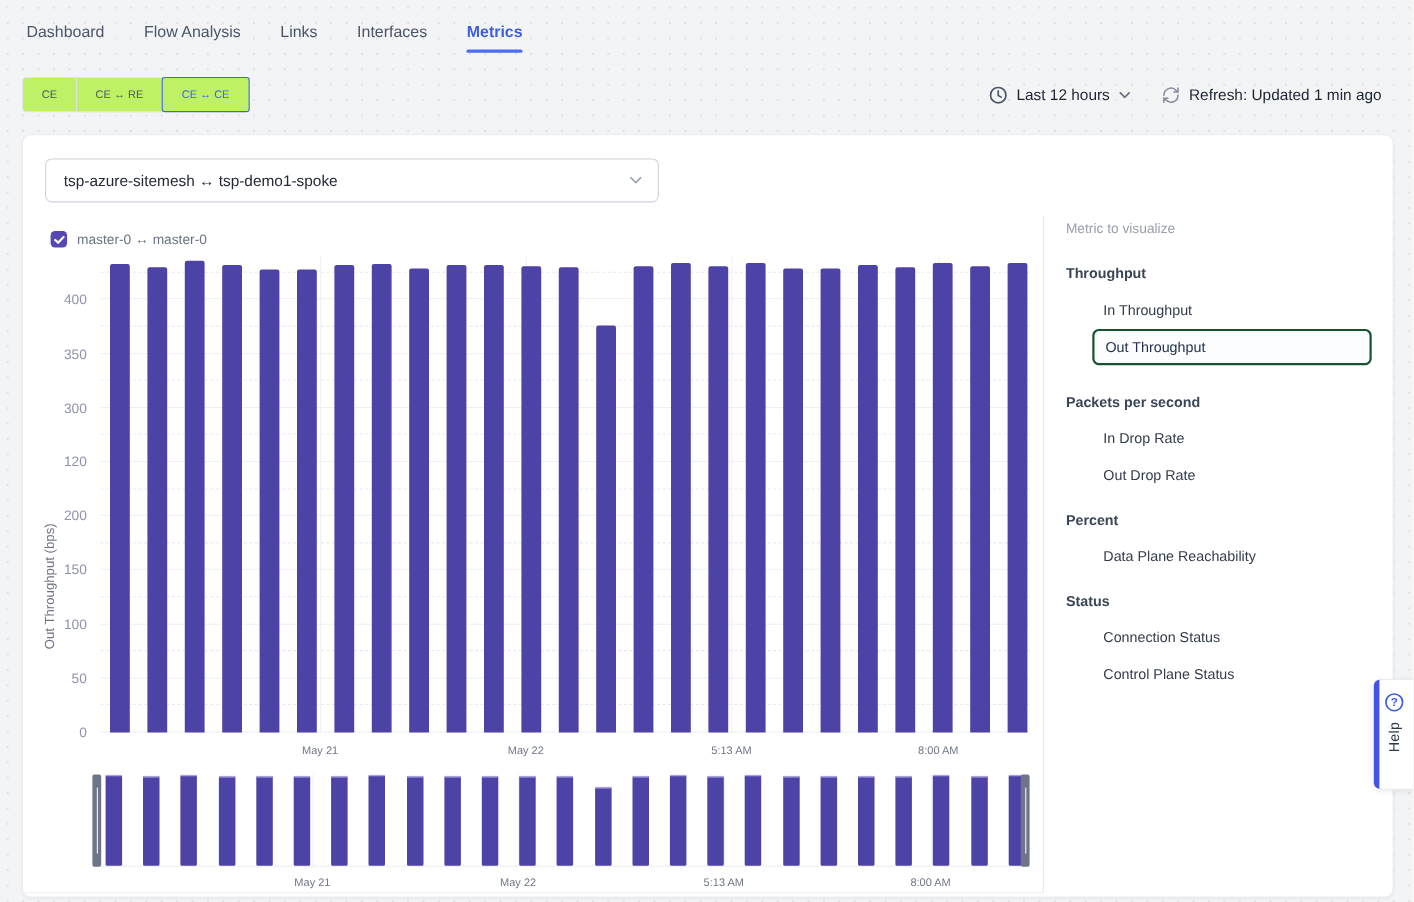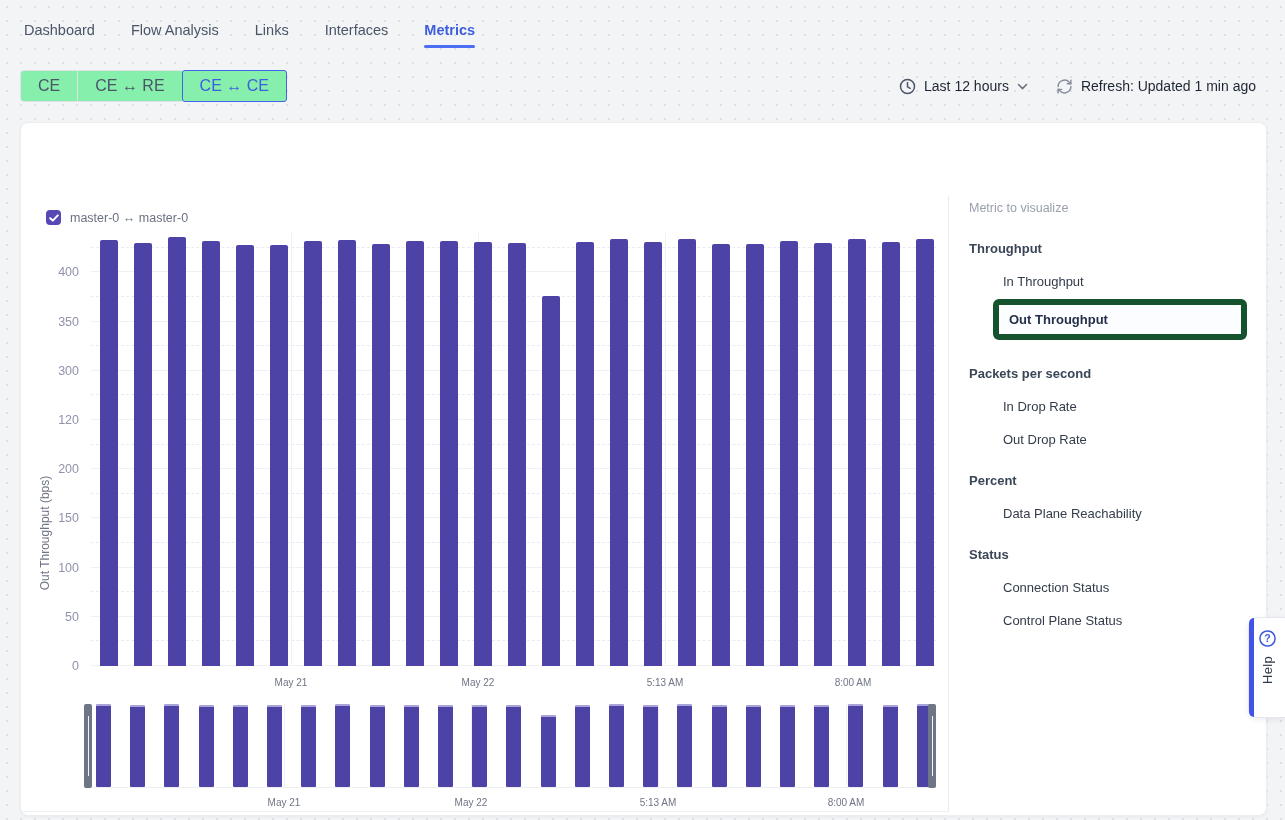--- a/index.html
+++ b/index.html
@@ -16,21 +16,21 @@
   
   .topnav { position:absolute; top:22px; left:24px; display:flex; gap:36px; }
   .nav-item { font-size:14.5px; font-weight:500; color:#4a5568; cursor:pointer; }
   .nav-item.active { color:#3e5fdd; font-weight:700; }
   .nav-item.active::after { content:""; display:block; height:3px; background:#4c6ef5; border-radius:2px; margin-top:7px; }
 
   
   .segments { position:absolute; top:70px; left:20px; display:flex; }
   .segment {
     height:32px; padding:0 17px; display:flex; align-items:center;
-    background:#86efac; border:1px solid #dfe3e9; font-size:16px; color:#4a5568;
+    background:#bef264; border:1px solid #dfe3e9; font-size:10px; color:#4a5568;
     margin-left:-1px; cursor:pointer; white-space:nowrap;
   }
   .segment:first-child { border-radius:4px 0 0 4px; margin-left:0; }
   .segment:last-child { border-radius:0 4px 4px 0; }
   .segment.active { border:1px solid #4263eb; color:#3e5fdd; z-index:2; border-radius:3px; }
 
   .toolbar-right { position:absolute; top:70px; right:29px; height:32px; display:flex; align-items:center; gap:28px; }
   .tr-group { display:flex; align-items:center; gap:8px; cursor:pointer; }
   .tr-label { font-size:14px; color:#1d2532; }
 
@@ -84,22 +84,22 @@
   .handle::after {
     content:""; position:absolute; left:3.5px; top:12px; bottom:12px; width:1px; background:#f4f5f8;
   }
 
   
   .sidebar { width:317px; padding:5px 20px 0 20px; }
   .sidebar-title { font-size:12.5px; color:#99a0ac; }
   .metric-group-title { font-size:13px; font-weight:700; color:#3a4556; margin-top:26px; }
   .metric-item { font-size:13px; color:#333c4a; margin-top:18px; padding-left:34px; cursor:pointer; }
   .metric-item.selected {
-    font-weight:700; color:#25314a;
-    border:6px solid #14532d; border-radius:6px; background:#fcfdff;
+    font-weight:400; color:#25314a;
+    border:2px solid #14532d; border-radius:6px; background:#fcfdff;
     margin:10px 0 4px 24px; padding:7px 10px; width:254px;
   }
 
   
   .help-tab {
     position:absolute; right:0; top:617px; width:37px; height:101px;
     background:#fff; border:1px solid #e4e7ee; border-right:none;
     border-radius:10px 0 0 10px; box-shadow:0 2px 6px rgba(0,0,0,.07);
     display:flex; flex-direction:column; align-items:center; padding-top:11px; cursor:pointer;
   }
@@ -155,20 +155,28 @@
           <path d="M21 12a9 9 0 0 1-15.7 6L3 16"></path>
             <path d="M3 21v-5h5"></path>
         </svg>
       </span>
       <span class="tr-label">Refresh: Updated 1 min ago</span>
     </div>
   </div>
 
   <div class="panel">
 
+    <div class="pair-select">
+      <span class="val">tsp-azure-sitemesh ↔ tsp-demo1-spoke</span>
+      <span>
+        <svg width="12" height="8" viewBox="0 0 12 8" fill="none" stroke="#a0a6b1" stroke-width="1.6" stroke-linecap="round">
+            <path d="M1.5 1.5 6 6 10.5 1.5"></path>
+          </svg>
+      </span>
+    </div>
 
     <div class="content">
 
       <div class="chart-section">
 
         <div class="series-toggle">
           <span class="checkbox">
             <svg width="10" height="8" viewBox="0 0 10 8" fill="none" stroke="#ffffff" stroke-width="2" stroke-linecap="round" stroke-linejoin="round">
                 <path d="M1.2 4.2 3.8 6.6 8.8 1.4"></path>
               </svg>

